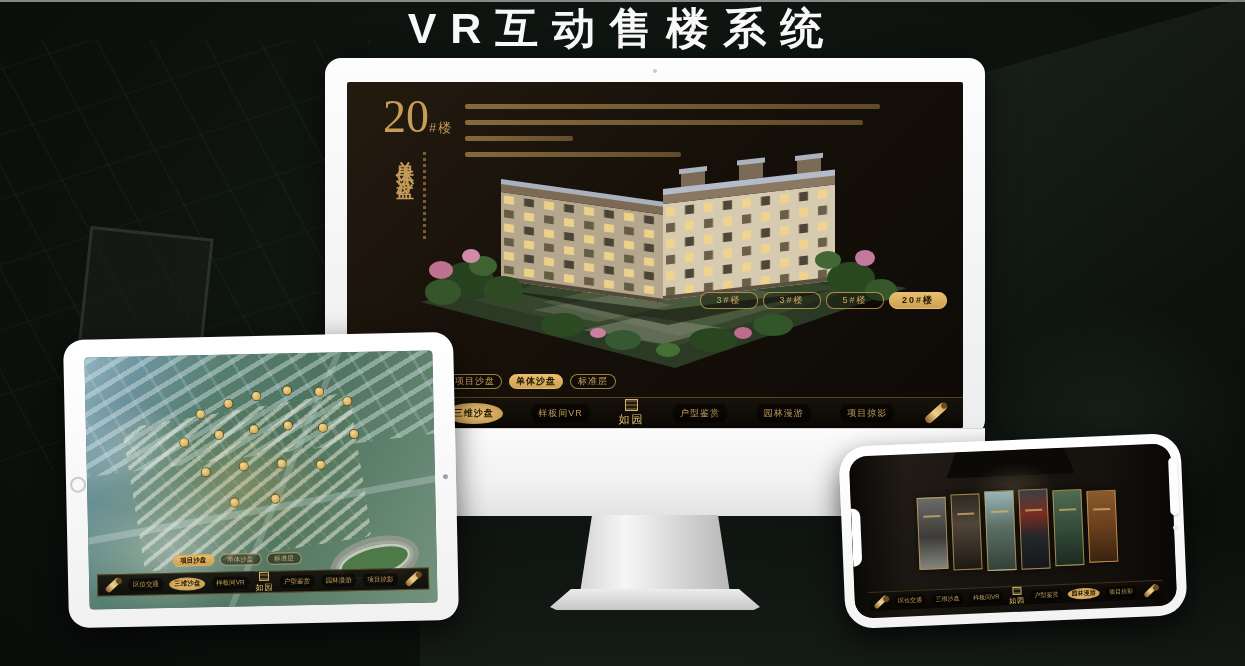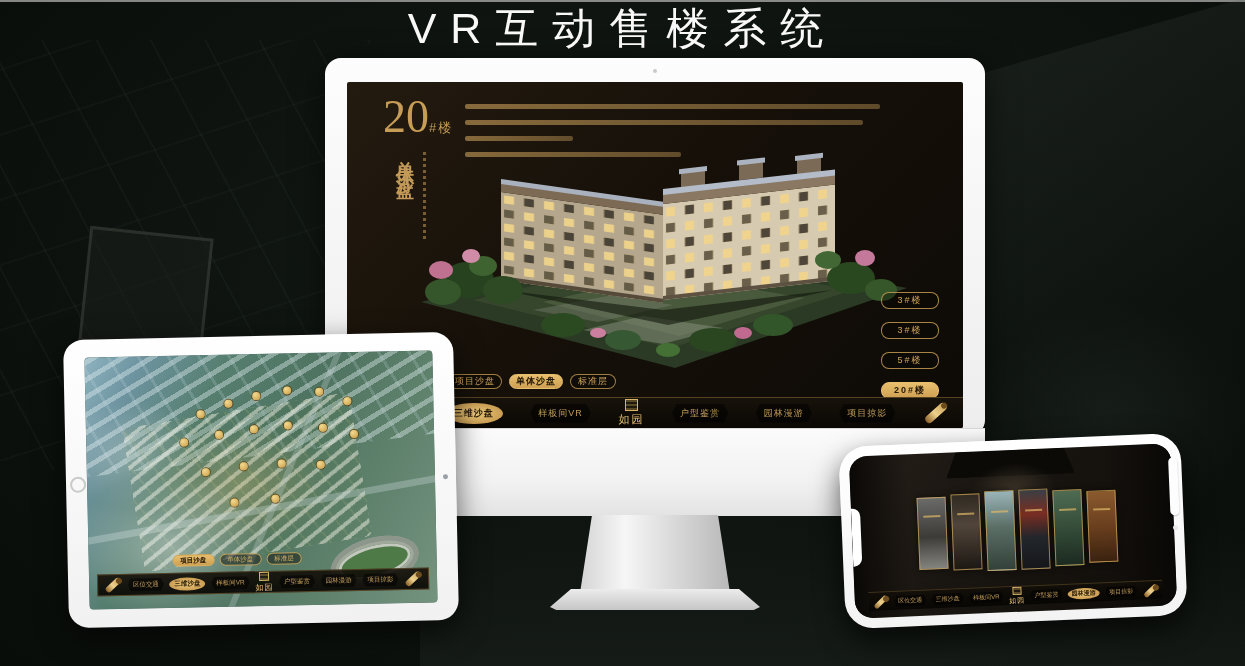--- a/index.html
+++ b/index.html
@@ -16,21 +16,21 @@
     border:3px solid rgba(145,150,140,.18);background:rgba(26,30,26,.6);z-index:1;}
   .bg-band-right{position:absolute;right:-90px;top:55px;width:540px;height:270px;transform:rotate(-16deg);
     background:linear-gradient(180deg,rgba(75,85,80,.16),rgba(20,24,22,.04));z-index:1;}
   .bg-patch-bottom{position:absolute;left:420px;bottom:0;width:830px;height:140px;
     background:linear-gradient(0deg,rgba(58,68,60,.20),transparent);z-index:1;}
   .bg-patch-right{position:absolute;right:0;top:300px;width:270px;height:230px;
     background:radial-gradient(closest-side,rgba(75,90,80,.14),transparent);z-index:1;}
 
   
   .title{position:absolute;top:0;left:0;width:100%;text-align:center;color:#f8f8f8;
-    font-size:43px;font-weight:normal;letter-spacing:14px;z-index:50;}
+    font-size:43px;font-weight:bold;letter-spacing:14px;z-index:50;}
   .footnote{position:absolute;right:103px;bottom:3px;color:#efefef;font-size:15px;
     letter-spacing:3.5px;z-index:45;}
 
   
   .monitor{position:absolute;left:325px;top:58px;width:660px;height:552px;z-index:10;}
   .m-frame{position:absolute;left:0;top:0;width:660px;height:378px;
     background:linear-gradient(180deg,#fdfdfd,#ededed);border-radius:16px;
     box-shadow:0 8px 32px rgba(0,0,0,.55);}
   .m-cam{position:absolute;left:50%;top:11px;width:4px;height:4px;margin-left:-2px;border-radius:50%;background:#c9c9c9;}
   .m-screen{position:absolute;left:22px;top:24px;width:616px;height:346px;overflow:hidden;border-radius:2px;
@@ -51,21 +51,21 @@
   .hl-unit{font-size:13px;font-family:"Liberation Sans",sans-serif;letter-spacing:2px;}
   .hl-vert{position:absolute;left:46px;top:64px;writing-mode:vertical-rl;letter-spacing:7px;
     font-size:18px;color:#c49a58;font-weight:bold;}
   .hl-vert-en{position:absolute;left:76px;top:70px;width:3px;height:90px;
     background:repeating-linear-gradient(180deg,rgba(196,154,86,.55) 0 3px,transparent 3px 6px);}
   .par{position:absolute;left:118px;top:22px;width:415px;}
   .par .line{height:5px;margin-bottom:11px;border-radius:2px;
     background:linear-gradient(90deg,rgba(198,156,88,.62),rgba(198,156,88,.42));}
   .bldg-svg{position:absolute;left:66px;top:58px;width:500px;height:250px;}
 
-  .floor-btns{position:absolute;right:24px;top:210px;display:flex;flex-direction:column;gap:13px;}
+  .floor-btns{position:absolute;right:16px;top:210px;display:flex;gap:5px;}
   .fbtn{width:58px;height:17px;display:flex;align-items:center;justify-content:center;
     font-size:9px;letter-spacing:2px;color:#cfa55c;border:1px solid rgba(195,155,82,.85);
     border-radius:8px;background:rgba(10,8,5,.35);box-sizing:border-box;}
   .fbtn.sel{background:linear-gradient(180deg,#e8bf6e,#cf9f52);color:#241806;font-weight:bold;border-color:#e8bf6e;}
 
   .vtabs{position:absolute;left:101px;top:292px;display:flex;gap:7px;}
   .vtab{min-width:46px;height:15px;padding:0 6px;display:flex;align-items:center;justify-content:center;
     font-size:9px;letter-spacing:1px;color:#cfa55c;border:1px solid rgba(195,155,82,.8);
     border-radius:8px;background:rgba(10,8,5,.4);box-sizing:border-box;}
   .vtab.sel{background:linear-gradient(180deg,#e8bf6e,#cf9f52);color:#241806;border-color:#e8bf6e;font-weight:bold;}

